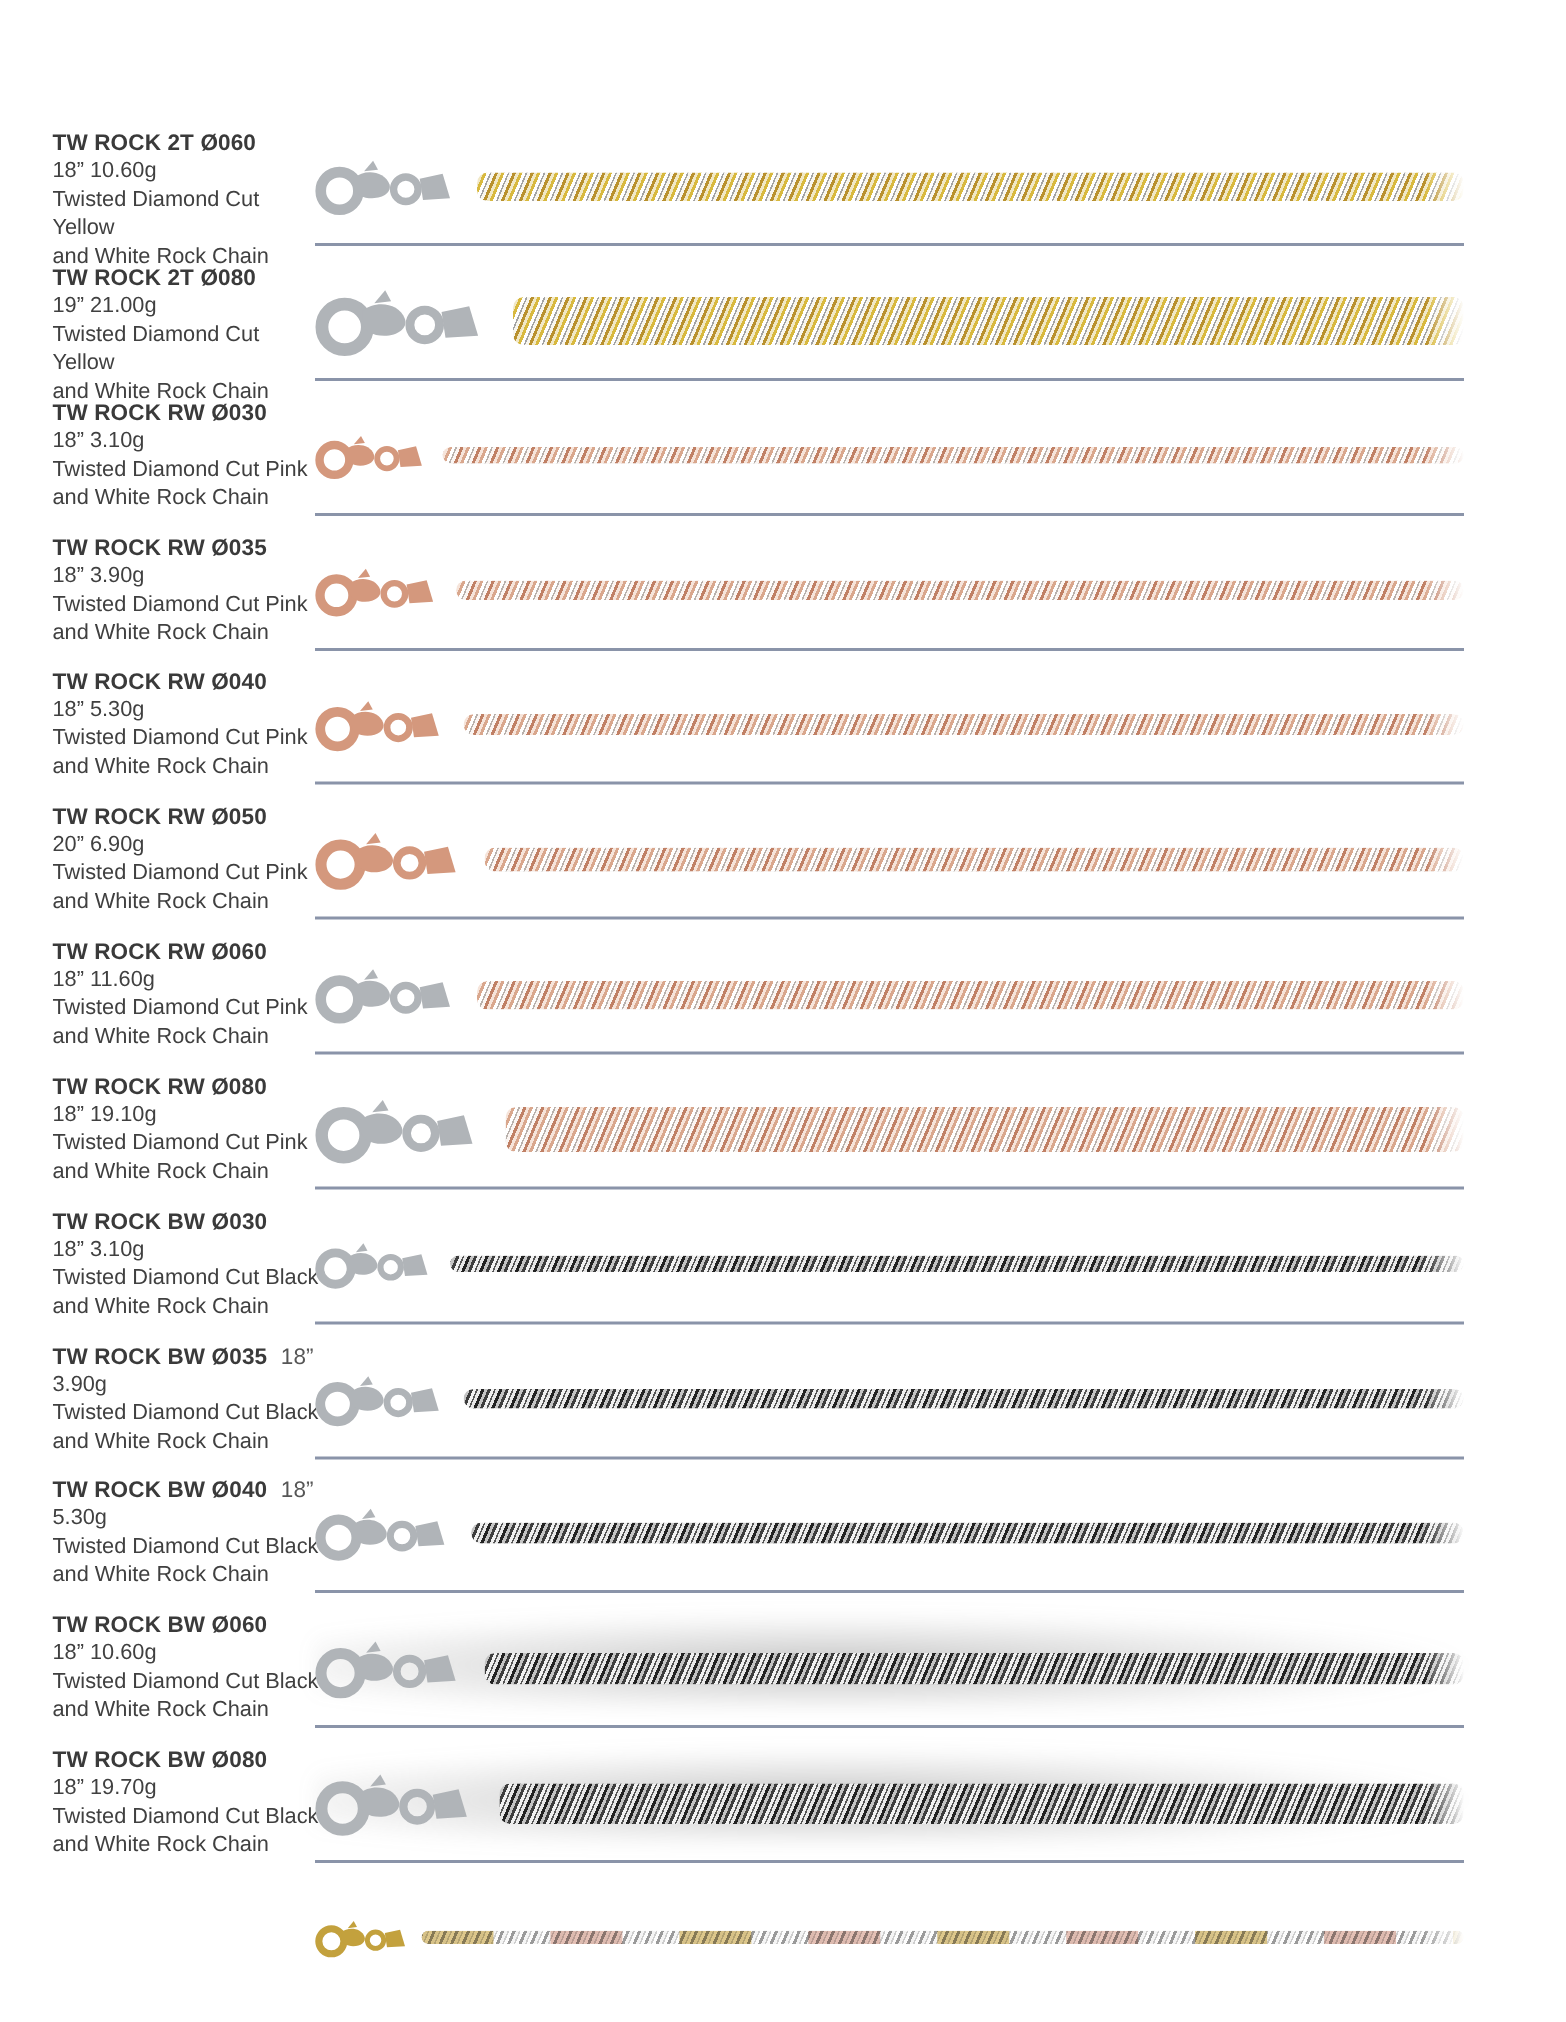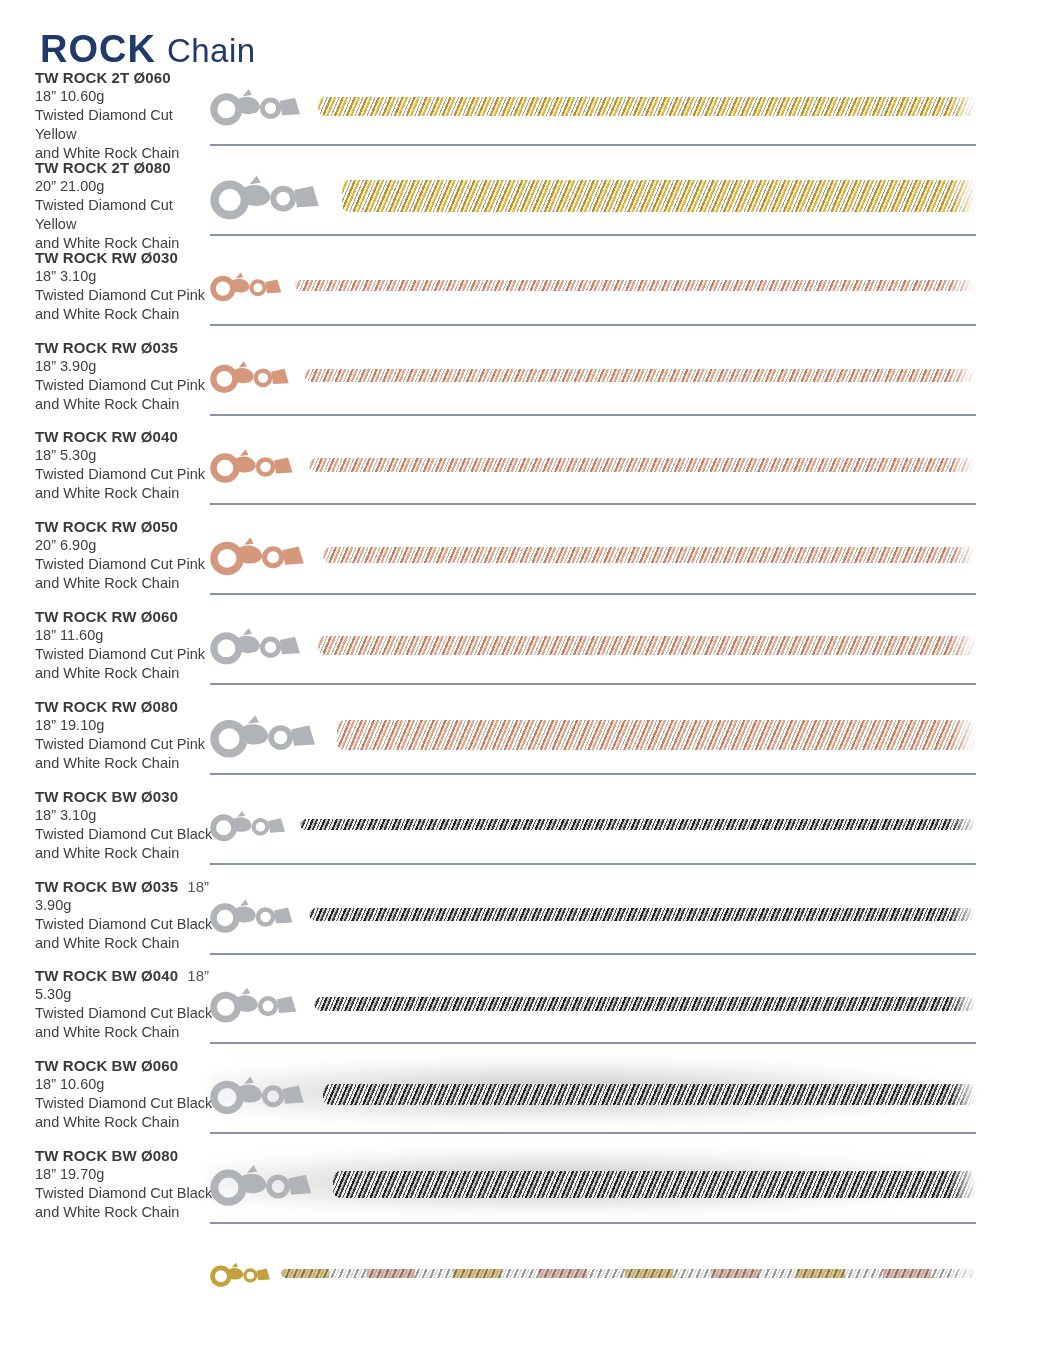--- a/index.html
+++ b/index.html
@@ -5,21 +5,21 @@
   html,body{margin:0;padding:0;background:#ffffff;}
   body{width:1044px;height:1348px;font-family:"Liberation Sans",sans-serif;-webkit-font-smoothing:antialiased;}
   .page{position:relative;width:1044px;height:1348px;background:#fff;overflow:hidden;}
 
   
   .title{position:absolute;left:40px;top:28px;margin:0;display:flex;align-items:baseline;gap:11px;color:#203a69;}
   .t-bold{font-size:38px;font-weight:700;letter-spacing:1px;}
   .t-light{font-size:33px;font-weight:400;letter-spacing:0.5px;}
 
   
-  .rows{position:absolute;left:0;top:68px;width:1044px;}
+  .rows{position:absolute;left:0;top:86px;width:1044px;}
   .row{position:relative;height:89.85px;}
   .info{position:absolute;left:35px;top:0;width:180px;}
   .code{font-size:15px;font-weight:700;color:#3a3a3a;line-height:19px;letter-spacing:0.1px;}
   .code-x:not(:empty){margin-left:9px;font-weight:400;color:#565656;margin-top:12px;}
   .ln{font-size:14.5px;color:#404040;line-height:19px;}
 
   
   .photo{position:absolute;left:210px;right:68px;top:0;height:76px;border-bottom:2px solid #8a94a9;display:flex;align-items:center;}
   .row:last-child .photo{border-bottom:none;}
   .clasp{flex:0 0 auto;position:relative;z-index:2;}
@@ -52,24 +52,20 @@
   
   .shadowed::before{content:"";position:absolute;left:0;right:0;top:2px;bottom:12px;
     background:radial-gradient(ellipse at 45% 55%,rgba(105,105,105,0.38),rgba(255,255,255,0) 72%);
     filter:blur(6px);z-index:0;}
 </style>
 </head>
 <body>
 
 <div class="page">
 
-  <h1 class="title">
-    <span class="t-bold">ROCK</span>
-    <span class="t-light">Chain</span>
-  </h1>
 
   <div class="rows">
       <div class="row">
       <div class="info">
         <div class="code">
           <span class="code-b">TW ROCK 2T Ø060</span><span class="code-x"></span>
         </div>
         <div class="ln">18” 10.60g</div>
         <div class="ln">Twisted Diamond Cut Yellow</div>
         <div class="ln">and White Rock Chain</div>
@@ -83,21 +79,21 @@
           <path d="M64 17.5 L78 14.5 L82.5 29.5 L66 30.5 Z" fill="currentColor"></path>
         </svg>
         <div class="bar variant-yellow-white" style="height: 19px;"></div>
       </div>
     </div>
       <div class="row">
       <div class="info">
         <div class="code">
           <span class="code-b">TW ROCK 2T Ø080</span><span class="code-x"></span>
         </div>
-        <div class="ln">20” 21.00g</div>
+        <div class="ln">19” 21.00g</div>
         <div class="ln">Twisted Diamond Cut Yellow</div>
         <div class="ln">and White Rock Chain</div>
       </div>
       <div class="photo">
         <svg class="clasp clasp-silver" viewBox="0 0 104 44" aria-hidden="true" style="height: 58px; width: 137.091px;">
           <circle cx="15" cy="25" r="11.5" fill="none" stroke="currentColor" stroke-width="6.5"></circle>
           <path d="M24 17 C30 11.5, 42.5 12.5, 45.5 21 C47 25.5, 42 29.5, 35 29.5 C29 29.5, 25 27, 24 23 Z" fill="currentColor"></path>
           <path d="M30 13 l5.5 -6.5 l3 5.5 Z" fill="currentColor"></path>
           <circle cx="55.5" cy="24" r="7.5" fill="none" stroke="currentColor" stroke-width="4.5"></circle>
           <path d="M64 17.5 L78 14.5 L82.5 29.5 L66 30.5 Z" fill="currentColor"></path>

